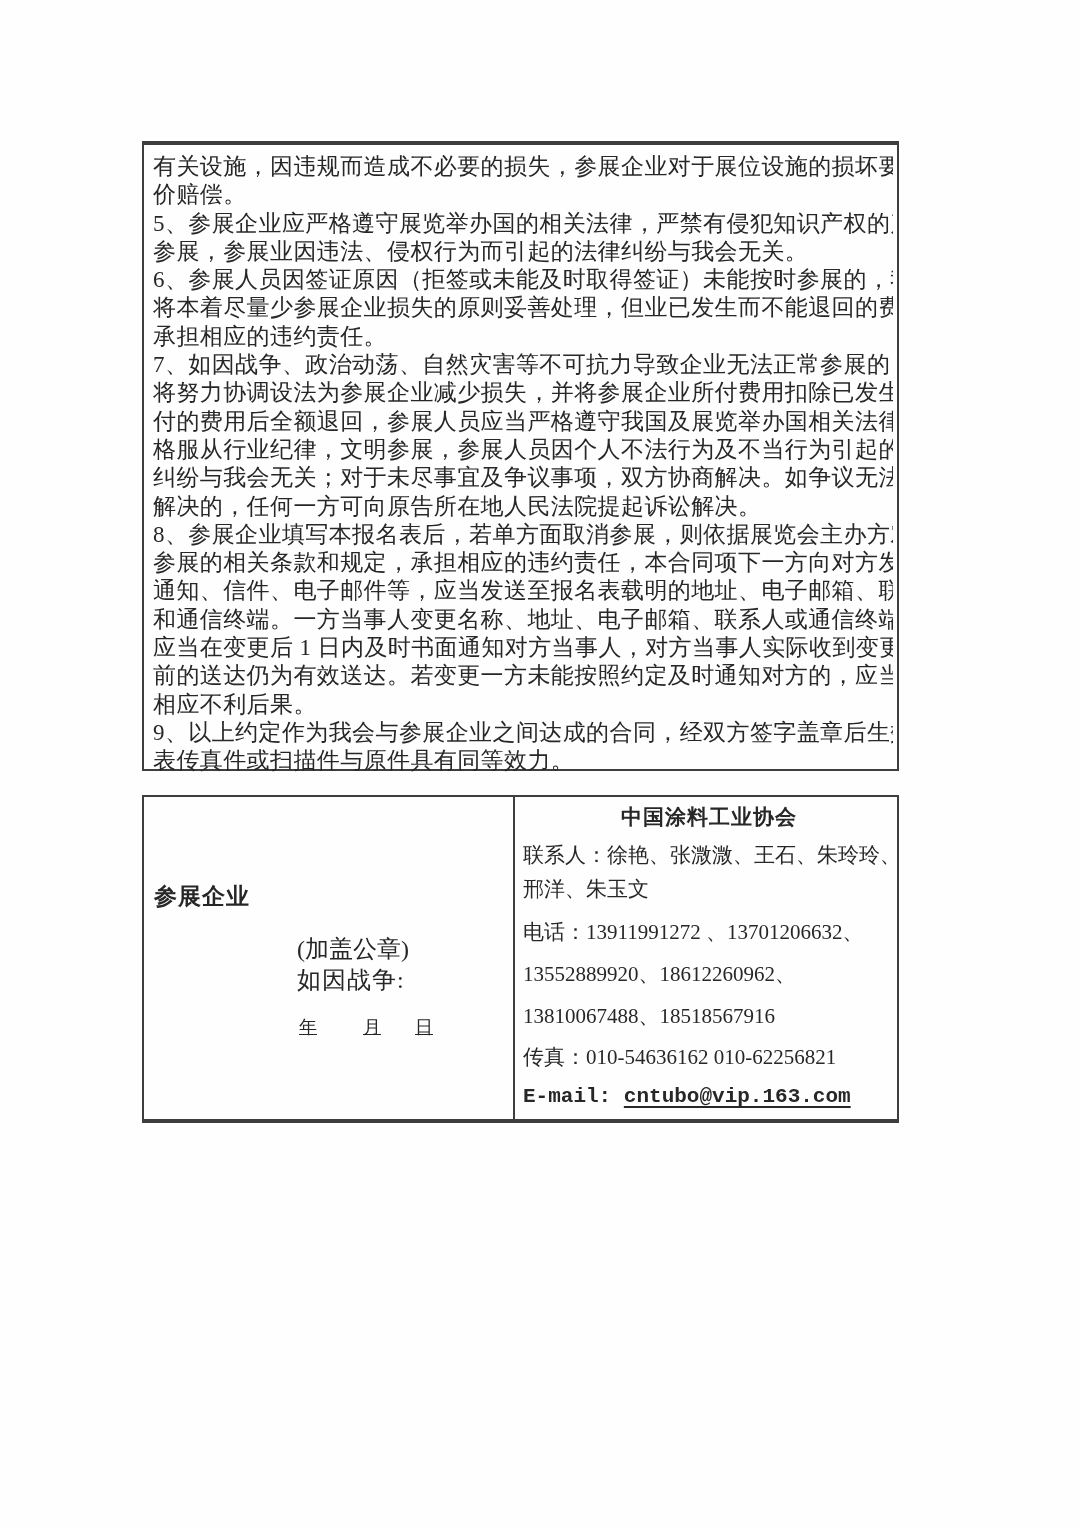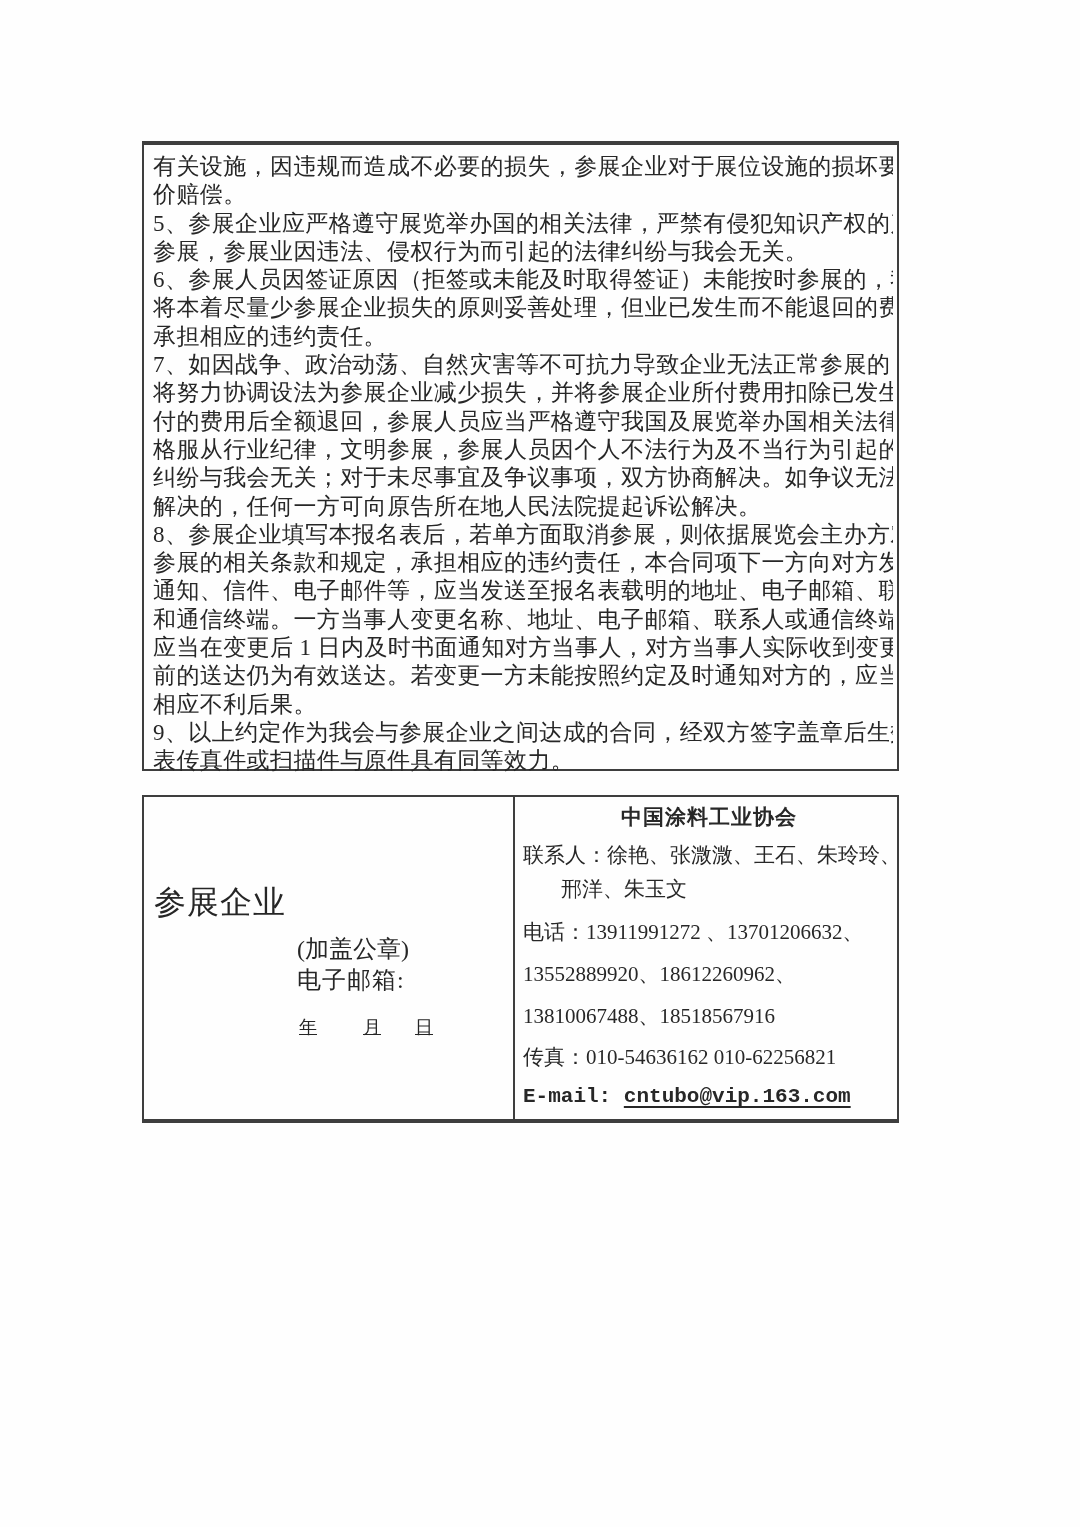--- a/index.html
+++ b/index.html
@@ -57,22 +57,22 @@
     border-right: 2px solid #3e3e3e;
   }
   .cell-right {
     position: relative;
     flex: 1;
   }
   .party-label {
     position: absolute;
     left: 10px;
     top: 84px;
-    font-size: 32px;
-    font-weight: normal;
+    font-size: 23px;
+    font-weight: bold;
     letter-spacing: 1px;
     text-align: right;
   }
   .seal-note {
     position: absolute;
     left: 153px;
     top: 136px;
     font-size: 24px;
   }
   .sign-label {
@@ -102,21 +102,21 @@
     color: #272727;
   }
   .org-name {
     top: 6px;
     font-size: 23px;
     font-weight: bold;
     letter-spacing: 1px;
     text-align: center;
   }
   .contacts-1 { top: 36px; margin-top: 8px; }
-  .contacts-2 { top: 78px; margin-left: 38px; }
+  .contacts-2 { top: 78px; }
   .phone-1    { top: 121px; }
   .phone-2    { top: 163px; }
   .phone-3    { top: 205px; }
   .fax-line   { top: 246px; }
   .email-line { top: 288px; font-family: "Liberation Mono", "DejaVu Sans Mono", monospace; font-size: 19px; font-weight: bold; }
   .email-value {
     text-decoration: underline;
     text-underline-offset: 4px;
   }
 </style>
@@ -148,21 +148,21 @@
     <div class="terms-line">相应不利后果。</div>
     <div class="terms-line">9、以上约定作为我会与参展企业之间达成的合同，经双方签字盖章后生效。此</div>
     <div class="terms-line">表传真件或扫描件与原件具有同等效力。</div>
   </section>
 
   <section class="sig-table">
 
     <div class="cell-left">
       <div class="party-label">参展企业</div>
       <div class="seal-note">(加盖公章)</div>
-      <div class="sign-label">电子邮箱:</div>
+      <div class="sign-label">如因战争:</div>
       <div class="date-row">
         <span class="d-year">年</span><span class="d-month">月</span><span class="d-day">日</span>
       </div>
     </div>
 
     <div class="cell-right">
       <div class="r-line org-name">中国涂料工业协会</div>
       <div class="r-line contacts-1">联系人：徐艳、张溦溦、王石、朱玲玲、</div>
       <div class="r-line contacts-2">邢洋、朱玉文</div>
       <div class="r-line phone-1">电话：13911991272 、13701206632、</div>

